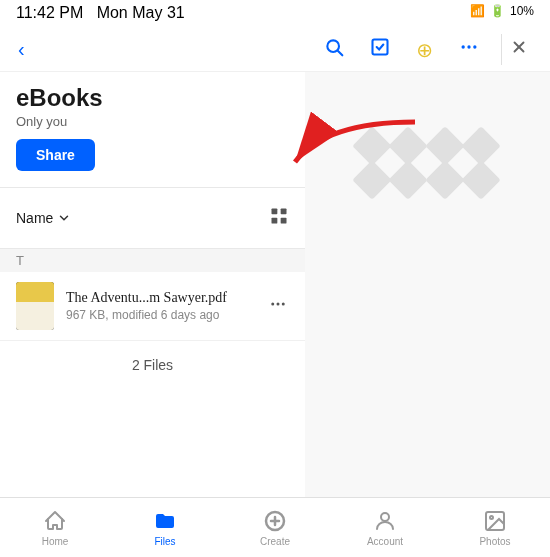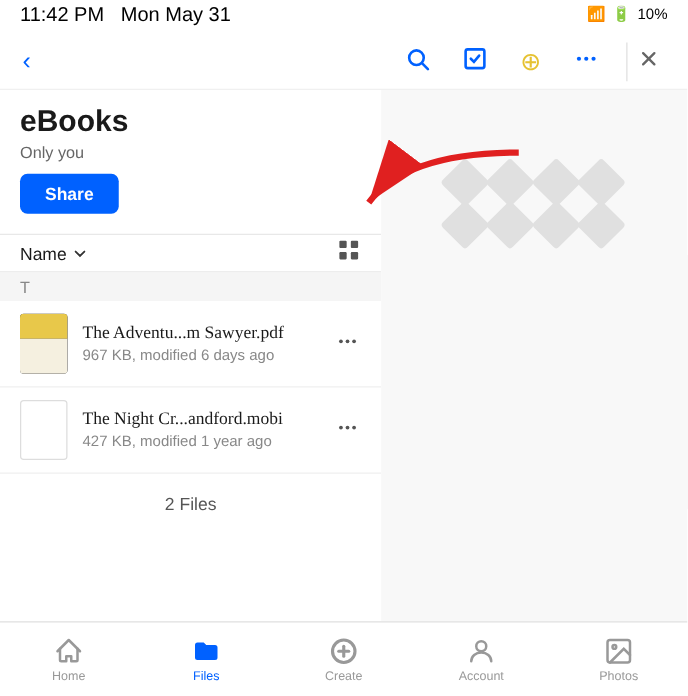--- a/index.html
+++ b/index.html
@@ -98,21 +98,21 @@
       padding: 8px 20px;
       font-size: 14px;
       font-weight: 600;
       cursor: pointer;
     }
 
     
     .sort-bar {
       display: flex;
       justify-content: space-between;
-      padding: 2px 16px;
+      padding: 18px 16px;
       border-top: 1px solid #e8e8e8;
       border-bottom: 1px solid #e8e8e8;
       margin-top: 8px;
     }
     .sort-name {
       display: flex;
       align-items: center;
       gap: 4px;
       font-size: 14px;
       font-weight: 500;
@@ -358,36 +358,20 @@
         </div>
         <div class="file-more">
           <svg width="18" height="18" viewBox="0 0 24 24" fill="#555">
             <circle cx="5" cy="12" r="2"></circle>
               <circle cx="12" cy="12" r="2"></circle>
               <circle cx="19" cy="12" r="2"></circle>
           </svg>
         </div>
       </div>
 
-      <div class="file-item">
-        <div class="file-thumb">
-          <div class="file-thumb-mobi"></div>
-        </div>
-        <div class="file-info">
-          <div class="file-name">The Night Cr...andford.mobi</div>
-          <div class="file-meta">427 KB, modified 1 year ago</div>
-        </div>
-        <div class="file-more">
-          <svg width="18" height="18" viewBox="0 0 24 24" fill="#555">
-            <circle cx="5" cy="12" r="2"></circle>
-              <circle cx="12" cy="12" r="2"></circle>
-              <circle cx="19" cy="12" r="2"></circle>
-          </svg>
-        </div>
-      </div>
 
     </div>
 
     <div class="files-count">2 Files</div>
 
   </div>
 
   <div class="right-panel">
 
     <div class="red-arrow">

